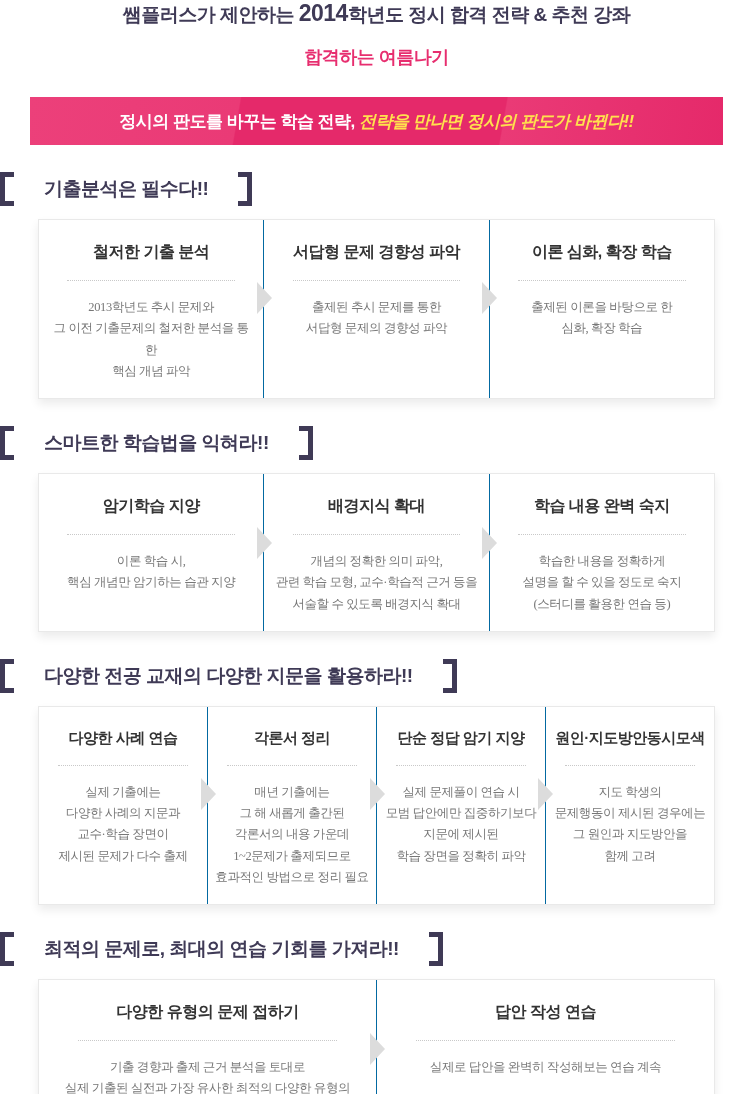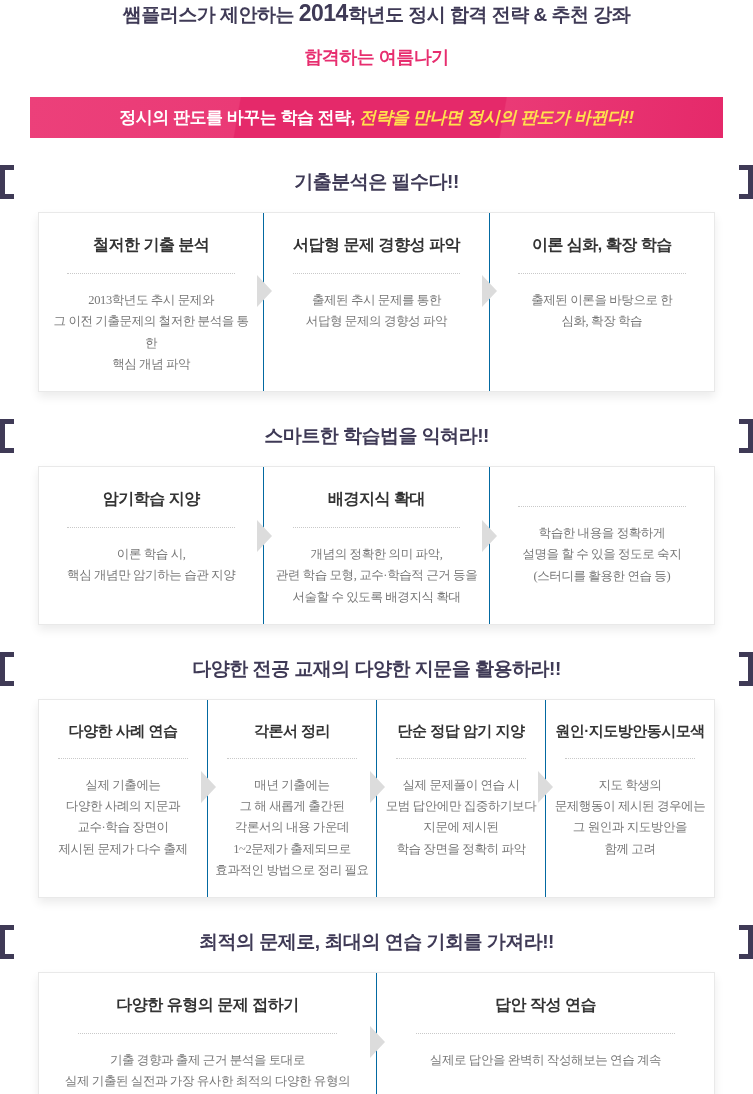--- a/index.html
+++ b/index.html
@@ -17,34 +17,34 @@
     font-size: 19px; font-weight: bold; color: #3f3a56; letter-spacing: -0.5px;
   }
   .title-line1 .year { font-size: 23px; font-weight: 900; }
   .title-line2 {
     margin-top: 17px; font-size: 18px; font-weight: 900;
     color: #e72e6f; letter-spacing: -0.5px;
   }
 
   
   .banner {
-    position: relative; margin: 28px 30px 0; height: 41px;
+    position: relative; margin: 28px 30px 0; height: 48px;
     background: linear-gradient(100deg, #ec407a 0%, #ea3a76 30%, #e5296a 30.2%, #e5296a 68%, #ea3a76 68.2%, #e5296a 100%);
     background-color: #e6316e;
     display: flex; align-items: center; justify-content: center;
     overflow: hidden;
   }
   .banner-text { font-size: 17px; font-weight: bold; letter-spacing: -0.5px; white-space: nowrap; }
   .banner-white { color: #ffffff; }
   .banner-yellow { color: #ffe14d; font-style: italic; }
 
   
   .section-heading {
     margin: 26px 0 12px;
-    display: flex; align-items: center; justify-content: space-between; 
+    display: flex; align-items: center; justify-content: flex-start; gap: 30px;
     height: 36px;
   }
   .bracket { display: inline-block; width: 14px; height: 34px; border: 5px solid #3f3a56; }
   .bracket.left  { border-right: none; }
   .bracket.right { border-left: none; }
   .heading-text {
     font-size: 19px; font-weight: 900; color: #3f3a56; letter-spacing: -0.5px;
     white-space: nowrap;
   }
 
@@ -141,20 +141,21 @@
 핵심 개념만 암기하는 습관 지양</p>
       </div>
       <div class="card">
         <h3 class="card-title">배경지식 확대</h3>
         <div class="card-divider"></div>
         <p class="card-body">개념의 정확한 의미 파악,
 관련 학습 모형, 교수·학습적 근거 등을
 서술할 수 있도록 배경지식 확대</p>
       </div>
       <div class="card">
+        <h3 class="card-title">학습 내용 완벽 숙지</h3>
         <div class="card-divider"></div>
         <p class="card-body">학습한 내용을 정확하게
 설명을 할 수 있을 정도로 숙지
 (스터디를 활용한 연습 등)</p>
       </div>
       <span class="arrow" style="left:33.333%"></span>
       <span class="arrow" style="left:66.667%"></span>
     </div>
   </section>
 

